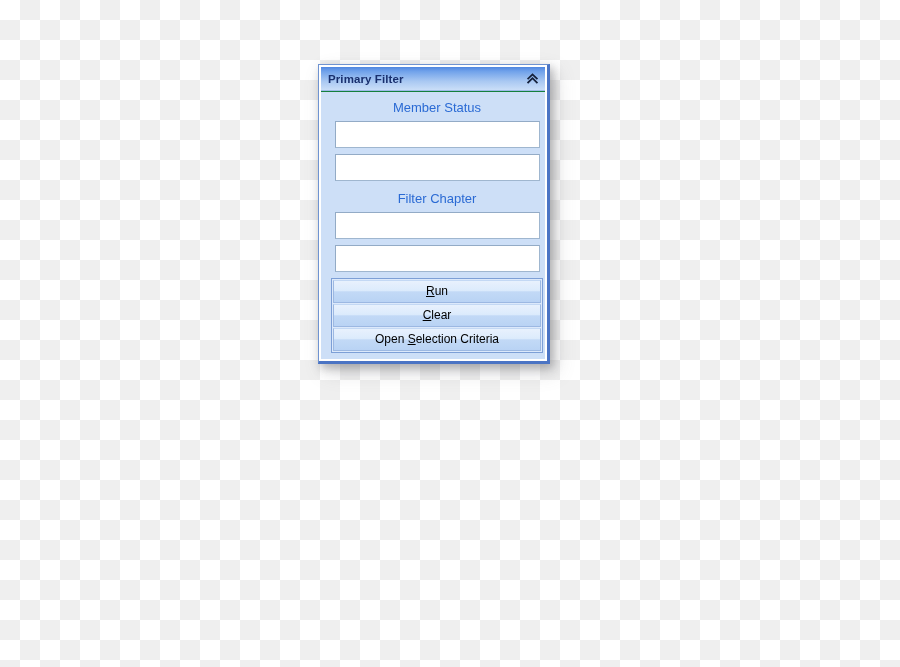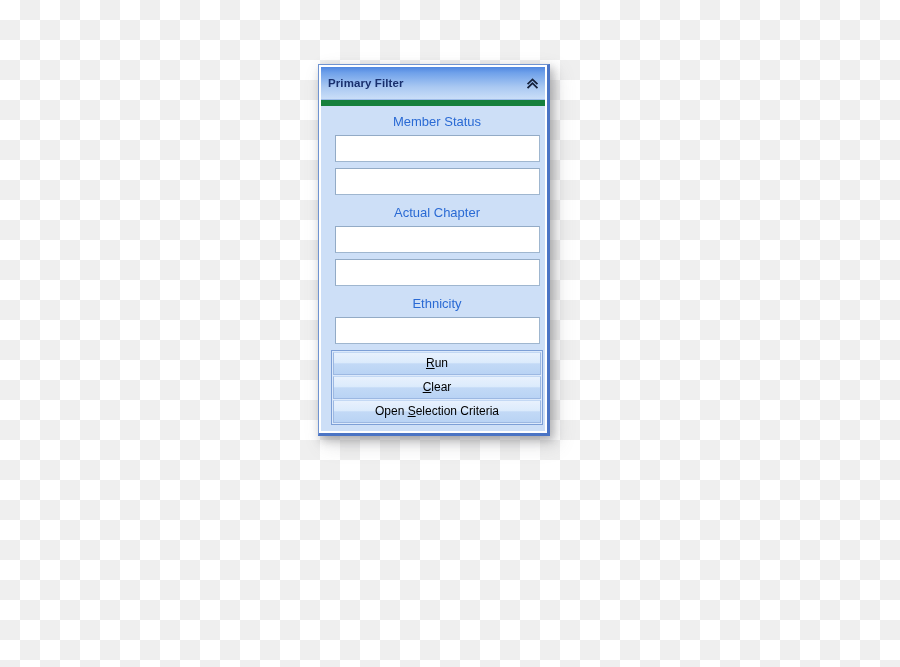--- a/index.html
+++ b/index.html
@@ -35,21 +35,21 @@
     border-right-color: #4b74c4;
     border-bottom-color: #4b74c4;
     background: #ffffff;
     padding: 2px 2px 2px 2px;
     box-shadow: 3px 4px 9px rgba(90,90,95,0.40),
                 6px 8px 18px rgba(100,100,105,0.22);
   }
 
   
   .titlebar {
-    height: 33px;
+    height: 24px;
     box-sizing: border-box;
     display: flex;
     align-items: center;
     justify-content: space-between;
     padding: 0 6px 0 7px;
     background: linear-gradient(to bottom,
                 #4f86e0 0%,
                 #6fa1ea 18%,
                 #a9c8f2 62%,
                 #cadef8 100%);
@@ -69,21 +69,21 @@
     align-items: center;
     justify-content: center;
     cursor: pointer;
   }
   .collapse-btn svg { display: block; }
 
   
   .panel-body {
     background: #cddff7;
     padding: 4px 0 6px 8px;
-    border-top: 6px solid #15803d;
+    border-top: 1px solid #15803d;
   }
 
   .field-group {
     padding: 0;
   }
   .field-label {
     display: block;
     text-align: center;
     font-size: 13px;
     color: #2a6ad4;
@@ -159,33 +159,29 @@
       <span class="field-label">Member Status</span>
       <input class="field-input" type="text" value="" style="">
     </div>
 
     <div class="field-group">
       <input class="field-input" type="text" value="" style="">
     </div>
 
 
     <div class="field-group">
-      <span class="field-label">Actual Chapter</span>
+      <span class="field-label">Filter Chapter</span>
       <input class="field-input" type="text" value="" style="">
     </div>
 
 
     <div class="field-group">
       <input class="field-input" type="text" value="" style="">
     </div>
 
-    <div class="field-group">
-      <span class="field-label">Ethnicity</span>
-      <input class="field-input" type="text" value="" style="">
-    </div>
 
     <div class="button-stack">
       <button class="panel-button" type="button">
         <span></span><span class="accel">R</span><span>un</span>
       </button>
       <button class="panel-button" type="button">
         <span></span><span class="accel">C</span><span>lear</span>
       </button>
       <button class="panel-button" type="button">
         <span>Open </span><span class="accel">S</span><span>election Criteria</span>

